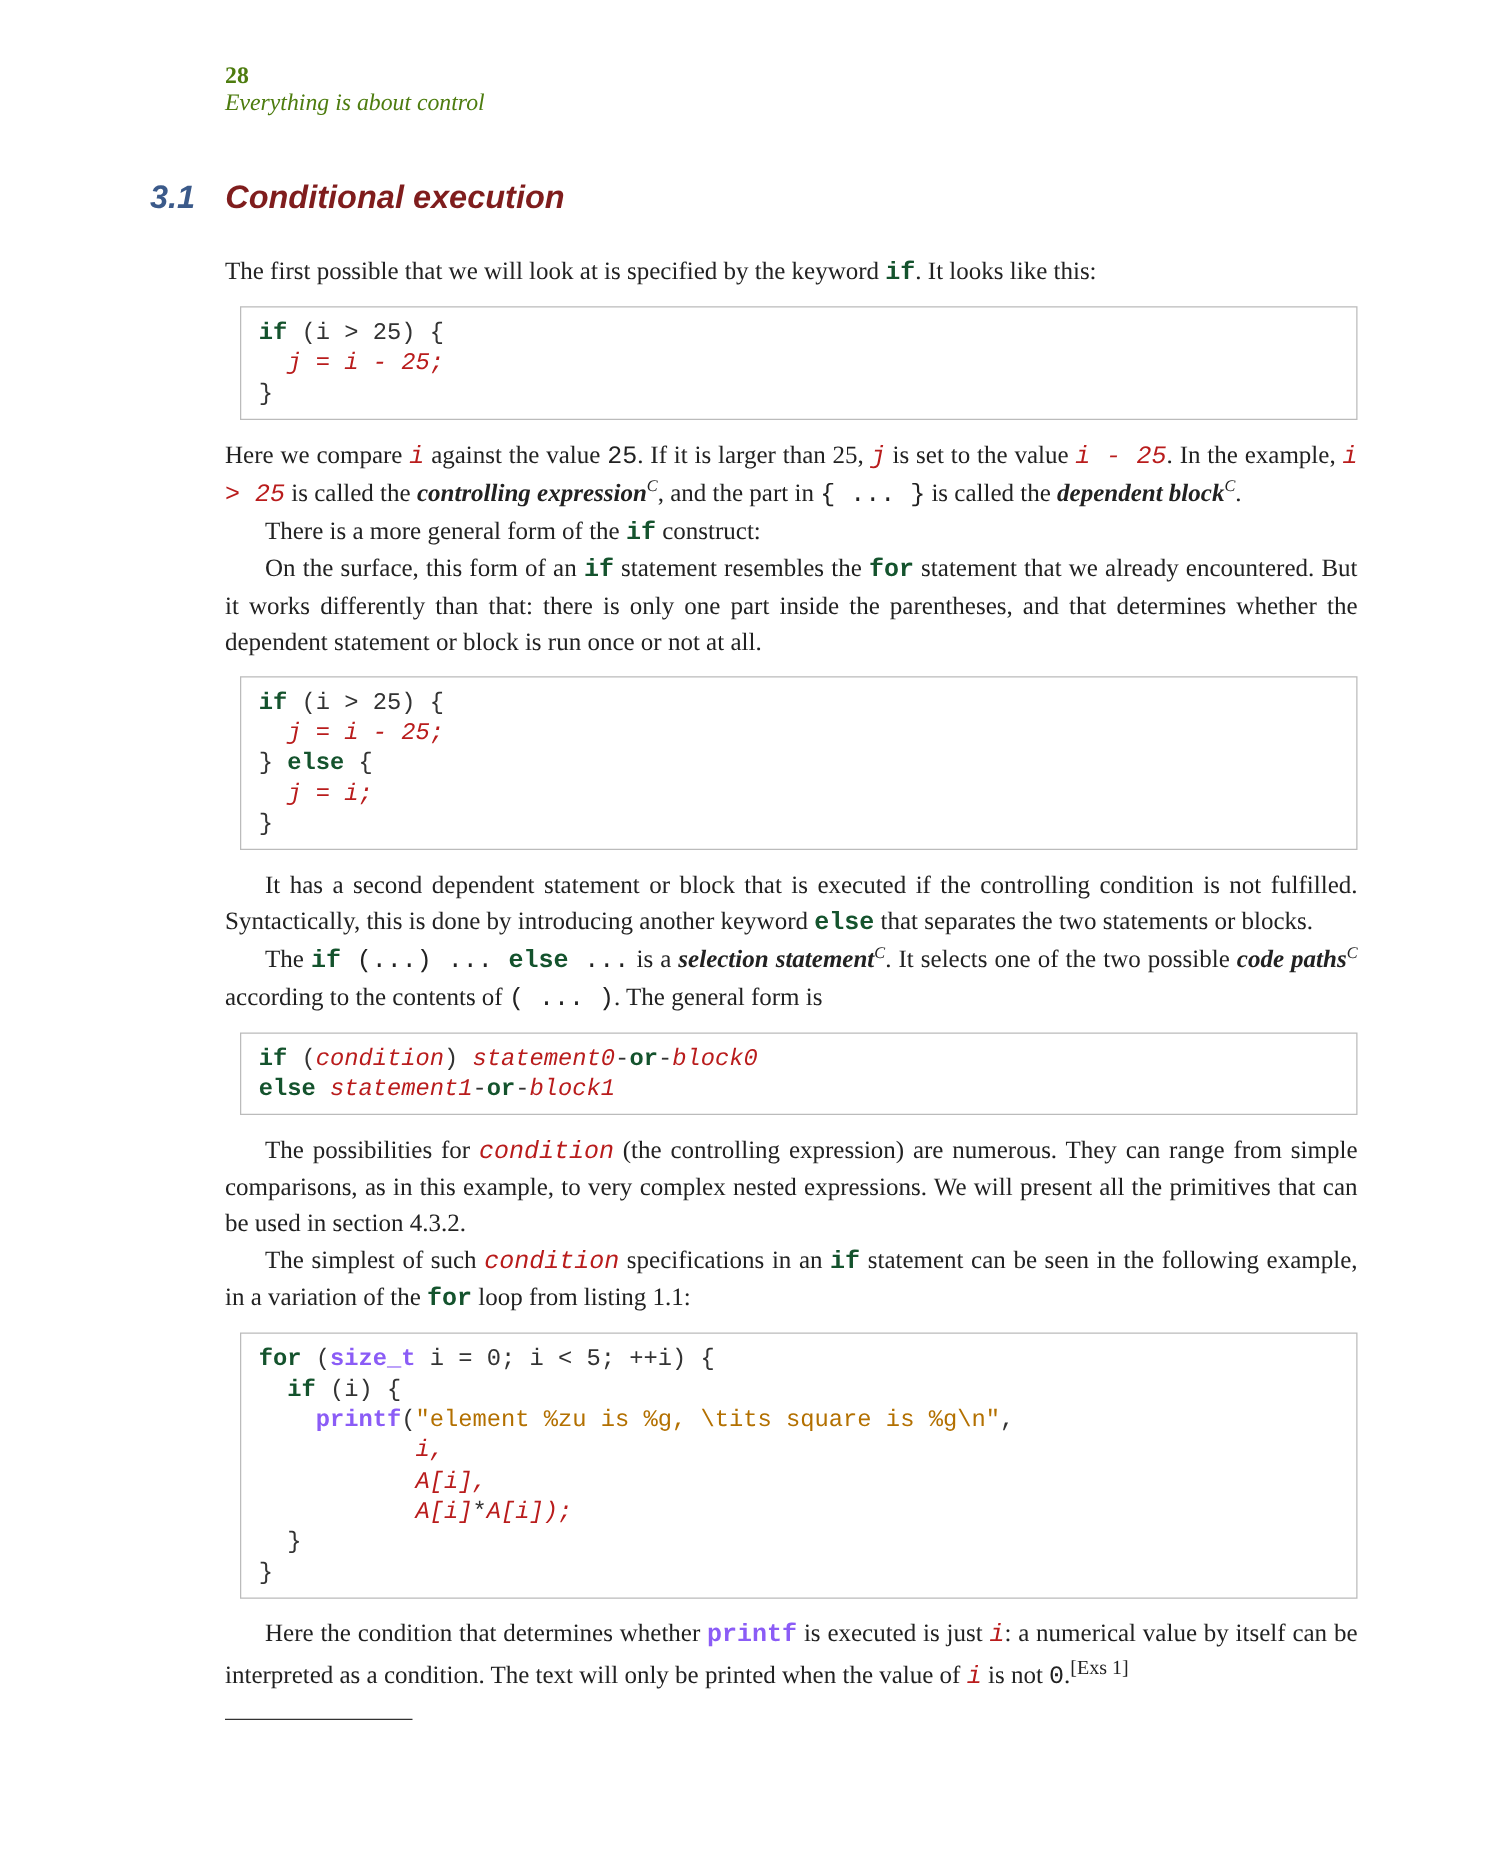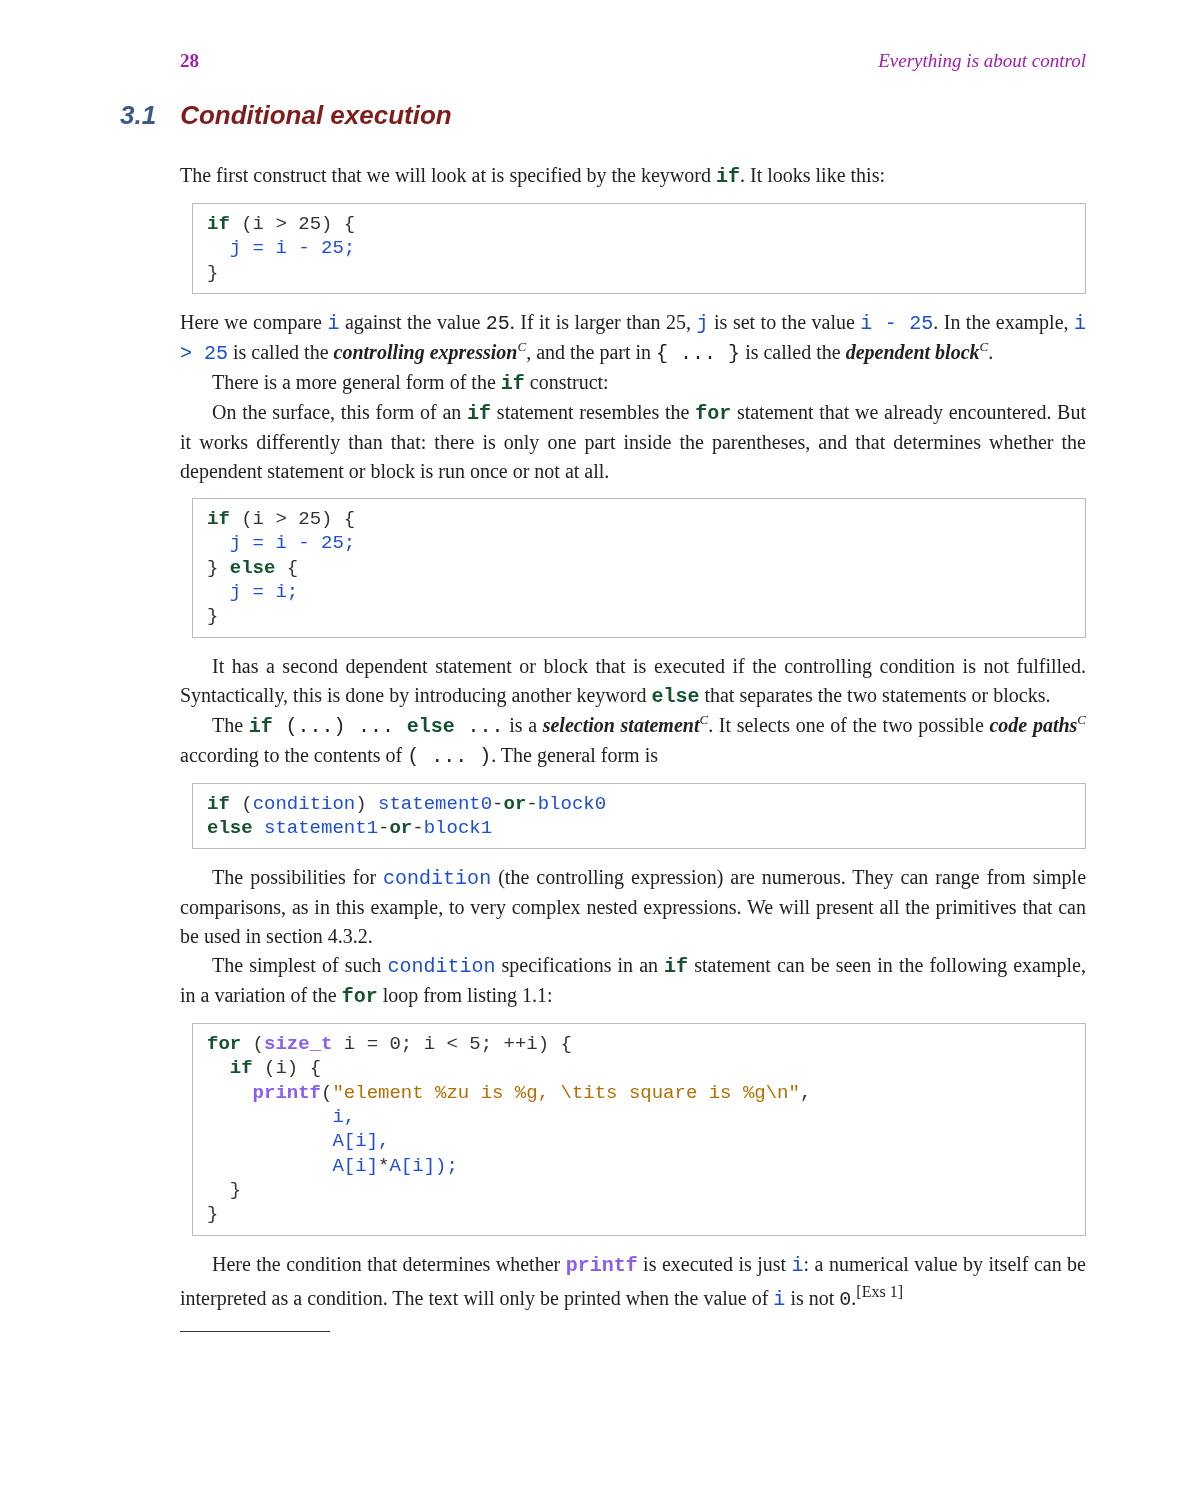--- a/index.html
+++ b/index.html
@@ -11,22 +11,23 @@
     position: relative;
     color: #222;
   }
   .page {
     padding: 50px 110px 50px 180px;
   }
   .header {
     display: flex;
     justify-content: space-between;
     font-size: 19px;
-    margin-bottom: 28px;
-    color: #a21caf;
+    margin-bottom: 48px;
+    color: #4d7c0f;
+    flex-direction: column;
   }
   .page-num { font-weight: bold; }
   .chapter-title { font-style: italic; }
   .section-head {
     display: flex;
     align-items: baseline;
     gap: 24px;
     margin-bottom: 30px;
   }
   .section-num {
@@ -55,21 +56,21 @@
     border: 1px solid #bbb;
     padding: 8px 14px;
     margin: 12px 0 14px 12px;
     font-family: 'Courier New', monospace;
     font-size: 19px;
     line-height: 1.28;
     white-space: pre;
     color: #333;
   }
   .kw { font-weight: bold; color: #14532d; }
-  .blue { color: #1d4ed8; }
+  .blue { color: #b91c1c; font-style: italic; }
   .green { color: #8b5cf6; }
   .str { color: #b37000; }
   .sup { font-size: 0.65em; vertical-align: super; font-style: italic; }
   .emph { font-style: italic; font-weight: bold; }
   .mono { font-family: 'Courier New', monospace; }
   .footnote-rule {
     border: none;
     border-top: 1px solid #333;
     width: 150px;
     margin-top: 18px;
@@ -92,21 +93,21 @@
   </div>
 
   <div class="section-head">
     <span class="section-num">3.1</span>
     <span class="section-title">Conditional execution</span>
   </div>
 
   <div class="body-text">
 
     <p>
-      <span>The first construct that we will look at is specified by the keyword </span><span class="kw mono">if</span><span>. It looks like this:</span>
+      <span>The first possible that we will look at is specified by the keyword </span><span class="kw mono">if</span><span>. It looks like this:</span>
     </p>
 
     <div class="codebox"><span class="kw">if</span><span> (i &gt; 25) {</span>
 <span class="blue">  j = i - 25;</span>
 <span>}</span></div>
 
     <p>
       <span>Here we compare </span><span class="mono blue">i</span><span> against the value </span><span class="mono">25</span><span>. If it is larger than 25, </span><span class="mono blue">j</span><span> is set to the value </span><span class="mono blue">i - 25</span><span>. In the example, </span><span class="mono blue">i &gt; 25</span><span> is called the </span><span class="emph">controlling expression</span><span class="sup">C</span><span>, and the part in </span><span class="mono">{ ... }</span><span> is called the </span><span class="emph">dependent block</span><span class="sup">C</span><span>.</span>
     </p>
 

